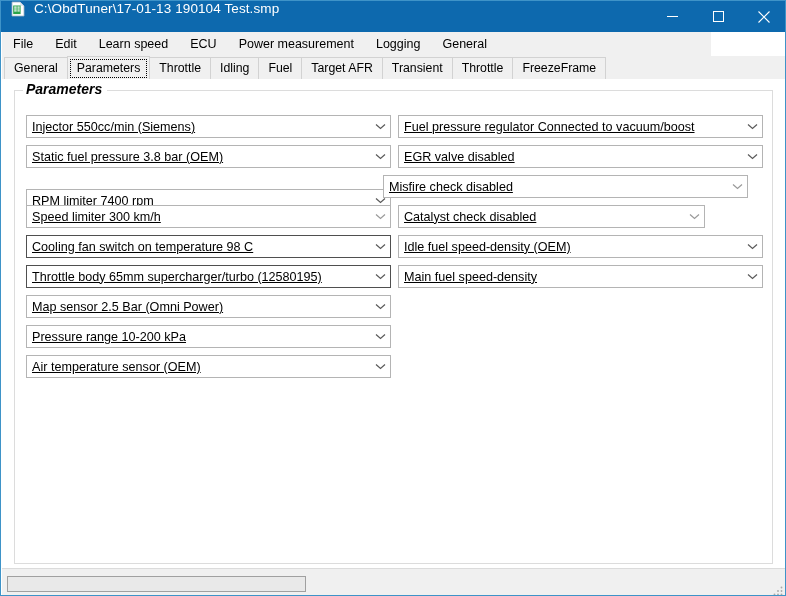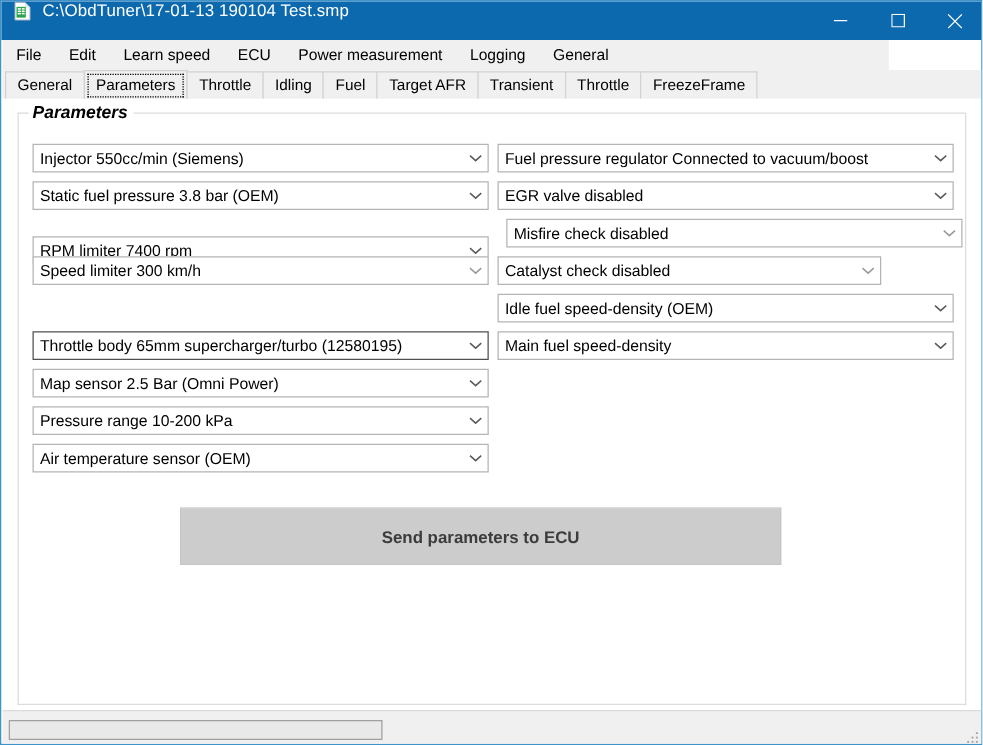--- a/index.html
+++ b/index.html
@@ -152,20 +152,21 @@
   
   .combo {
     position: absolute;
     box-sizing: border-box;
     height: 23px;
     background: #ffffff;
     border: 1px solid #b4b4b4;
     display: flex;
     align-items: center;
     cursor: default;
+    text-decoration: underline;
   }
   .combo-text {
     flex: 1 1 auto;
     font-size: 12.6px;
     color: #000000;
     padding-left: 5px;
     white-space: nowrap;
     overflow: hidden;
     text-overflow: ellipsis;
   }
@@ -344,20 +345,28 @@
 
       <div class="combo" style="left:11px; top:114px; width:365px;">
         <span class="combo-text">Speed limiter 300 km/h</span>
         <span class="combo-arrow">
           <svg width="11" height="7" viewBox="0 0 11 7">
               <path d="M1 1.5 L5.5 5.5 L10 1.5" fill="none" stroke="#9a9a9a" stroke-width="1.2"></path>
             </svg>
         </span>
       </div>
 
+      <div class="combo" style="left:11px; top:144px; width:365px; border-color:#4f4f4f;">
+        <span class="combo-text">Cooling fan switch on temperature 98 C</span>
+        <span class="combo-arrow">
+          <svg width="11" height="7" viewBox="0 0 11 7">
+              <path d="M1 1.5 L5.5 5.5 L10 1.5" fill="none" stroke="#5a5a5a" stroke-width="1.2"></path>
+            </svg>
+        </span>
+      </div>
 
       <div class="combo" style="left:11px; top:174px; width:365px; border-color:#4f4f4f;">
         <span class="combo-text">Throttle body 65mm supercharger/turbo (12580195)</span>
         <span class="combo-arrow">
           <svg width="11" height="7" viewBox="0 0 11 7">
               <path d="M1 1.5 L5.5 5.5 L10 1.5" fill="none" stroke="#5a5a5a" stroke-width="1.2"></path>
             </svg>
         </span>
       </div>
 
@@ -399,21 +408,21 @@
 
       <div class="combo" style="left:383px; top:54px; width:365px;">
         <span class="combo-text">EGR valve disabled</span>
         <span class="combo-arrow">
           <svg width="11" height="7" viewBox="0 0 11 7">
               <path d="M1 1.5 L5.5 5.5 L10 1.5" fill="none" stroke="#5a5a5a" stroke-width="1.2"></path>
             </svg>
         </span>
       </div>
 
-      <div class="combo" style="left:390px; top:84px; width:365px;">
+      <div class="combo" style="left:368px; top:84px; width:365px;">
         <span class="combo-text">Misfire check disabled</span>
         <span class="combo-arrow">
           <svg width="11" height="7" viewBox="0 0 11 7">
               <path d="M1 1.5 L5.5 5.5 L10 1.5" fill="none" stroke="#9a9a9a" stroke-width="1.2"></path>
             </svg>
         </span>
       </div>
 
       <div class="combo" style="left:383px; top:114px; width:307px;">
         <span class="combo-text">Catalyst check disabled</span>
@@ -435,23 +444,20 @@
 
       <div class="combo" style="left:383px; top:174px; width:365px;">
         <span class="combo-text">Main fuel speed-density</span>
         <span class="combo-arrow">
           <svg width="11" height="7" viewBox="0 0 11 7">
               <path d="M1 1.5 L5.5 5.5 L10 1.5" fill="none" stroke="#5a5a5a" stroke-width="1.2"></path>
             </svg>
         </span>
       </div>
 
-      <div class="send-btn">
-        <span>Send parameters to ECU</span>
-      </div>
 
     </div>
   </div>
 
   <div class="statusbar">
     <div class="progressbar"></div>
 
     <div class="status-group" style="left:571px;">
       <span class="status-label off">Measurement off</span>
       <span class="led off"></span>

